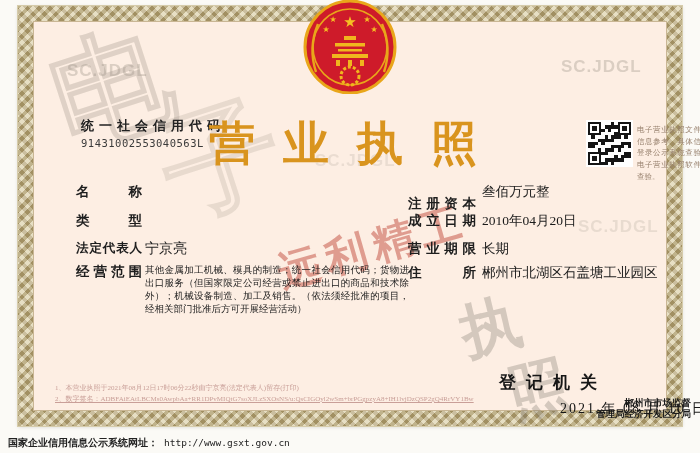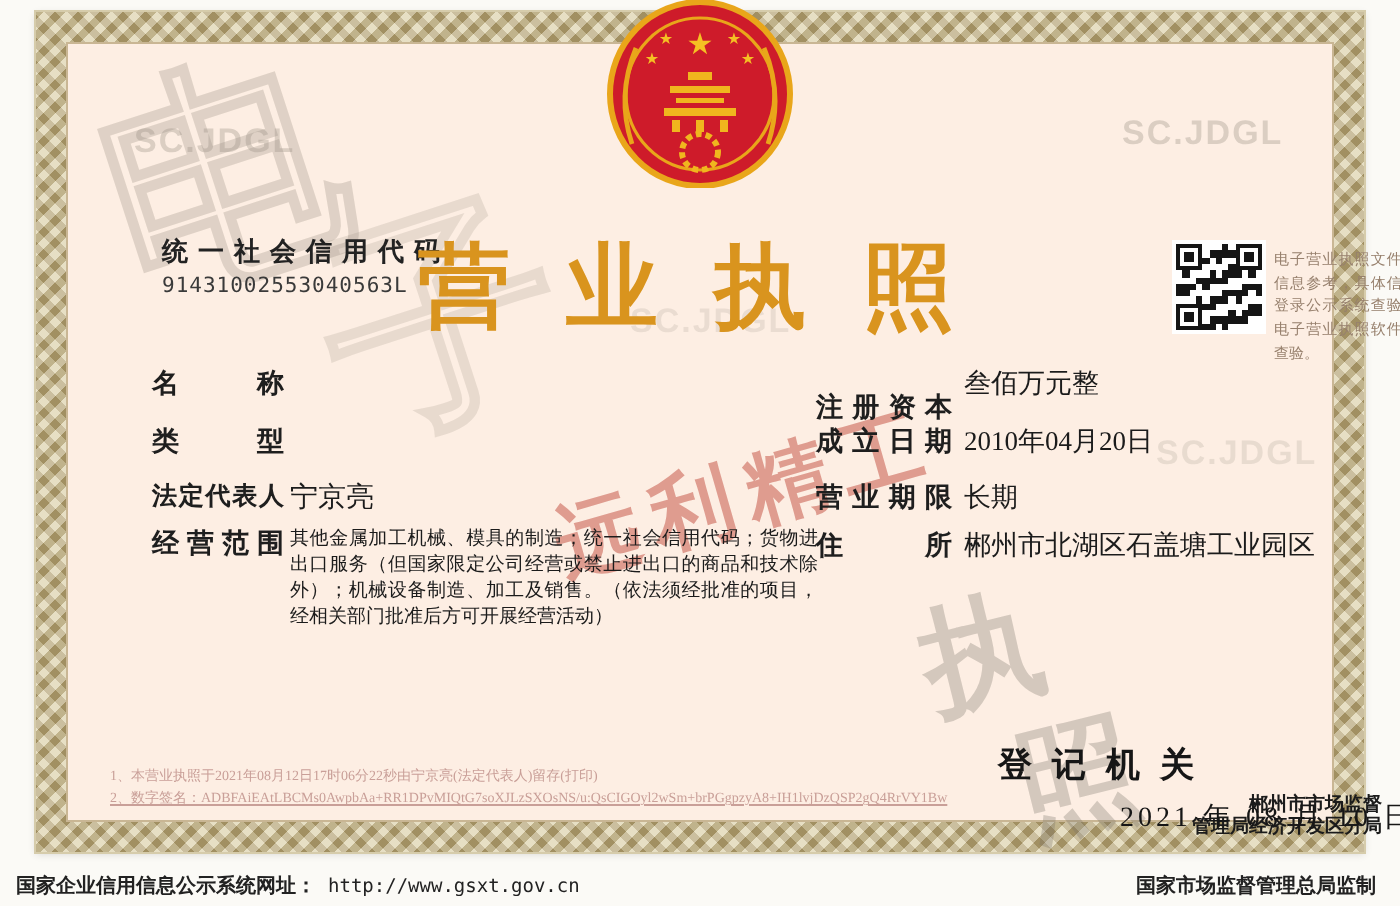--- a/index.html
+++ b/index.html
@@ -311,14 +311,13 @@
     <rect x="30" y="54" width="36" height="4" fill="#f0b61e"></rect>
     <rect x="34" y="60" width="4" height="6" fill="#f0b61e"></rect>
     <rect x="46" y="60" width="4" height="6" fill="#f0b61e"></rect>
     <rect x="58" y="60" width="4" height="6" fill="#f0b61e"></rect>
     <circle cx="48" cy="76" r="9" fill="none" stroke="#f0b61e" stroke-width="3" stroke-dasharray="3 2"></circle>
   </svg>
 
   <div class="footer-left">
     <span>国家企业信用信息公示系统网址：</span><span class="url">http://www.gsxt.gov.cn</span>
   </div>
-  <div class="footer-right">国家市场监督管理总局监制</div>
 </div>
 
 </body></html>

